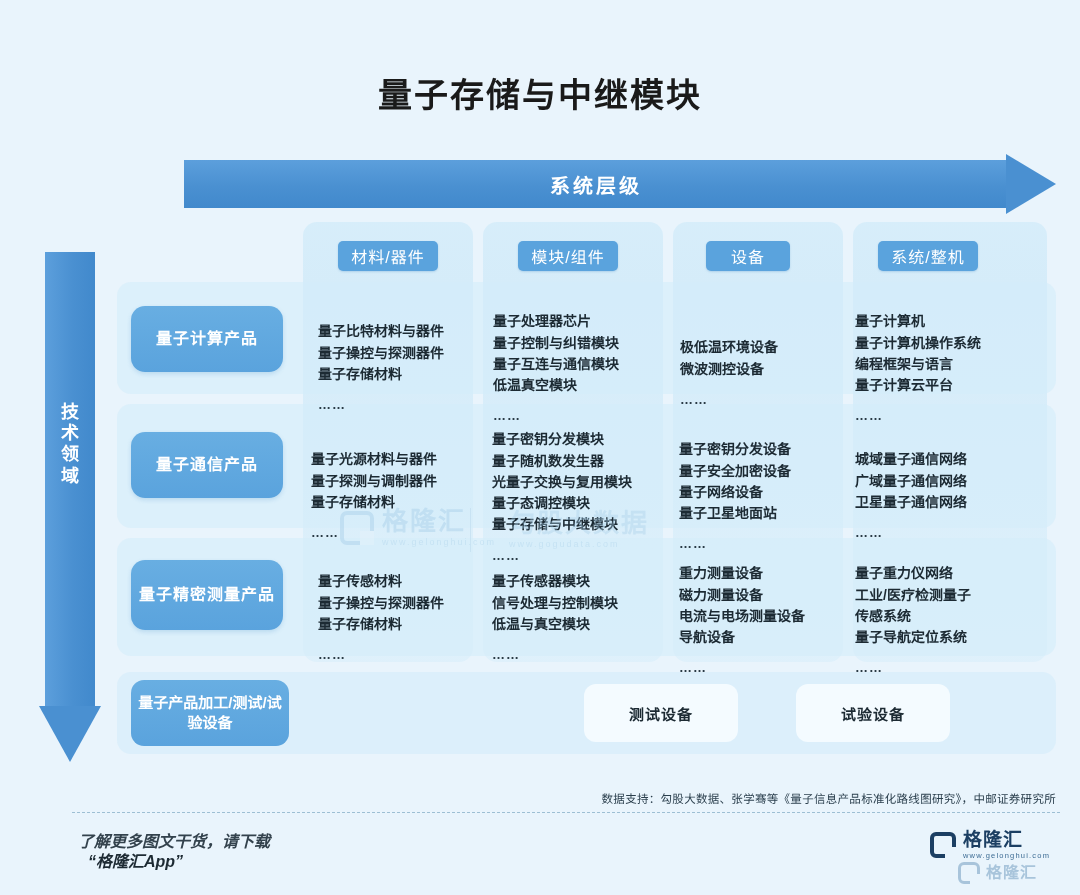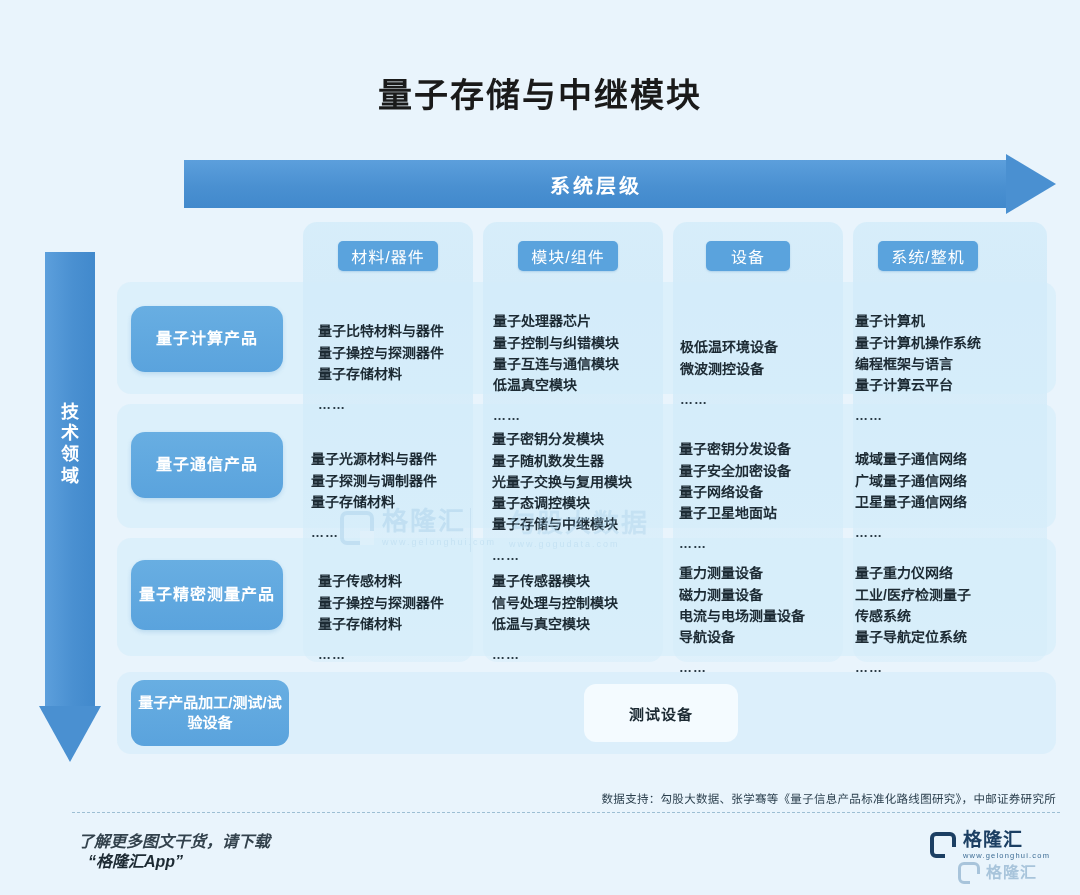--- a/index.html
+++ b/index.html
@@ -283,20 +283,21 @@
     <span>量子重力仪网络
 工业/医疗检测量子
 传感系统
 量子导航定位系统</span>
     <span class="dots">……</span>
   </div>
 
   <div class="bottom-band"></div>
   <div class="bottom-pill">量子产品加工/测试/试验设备</div>
   <div class="bottom-card" style="left:584px;width:154px;">测试设备</div>
+  <div class="bottom-card" style="left:796px;width:154px;">试验设备</div>
 
   <div class="wm" style="left:340px;top:508px;">
     <div class="wm-mark"></div>
     <div class="wm-col">
       <div class="wm-text">格隆汇</div>
       <div class="wm-url">www.gelonghui.com</div>
     </div>
   </div>
   <div class="wm-divider"></div>
   <div class="wm" style="left:509px;top:510px;">

